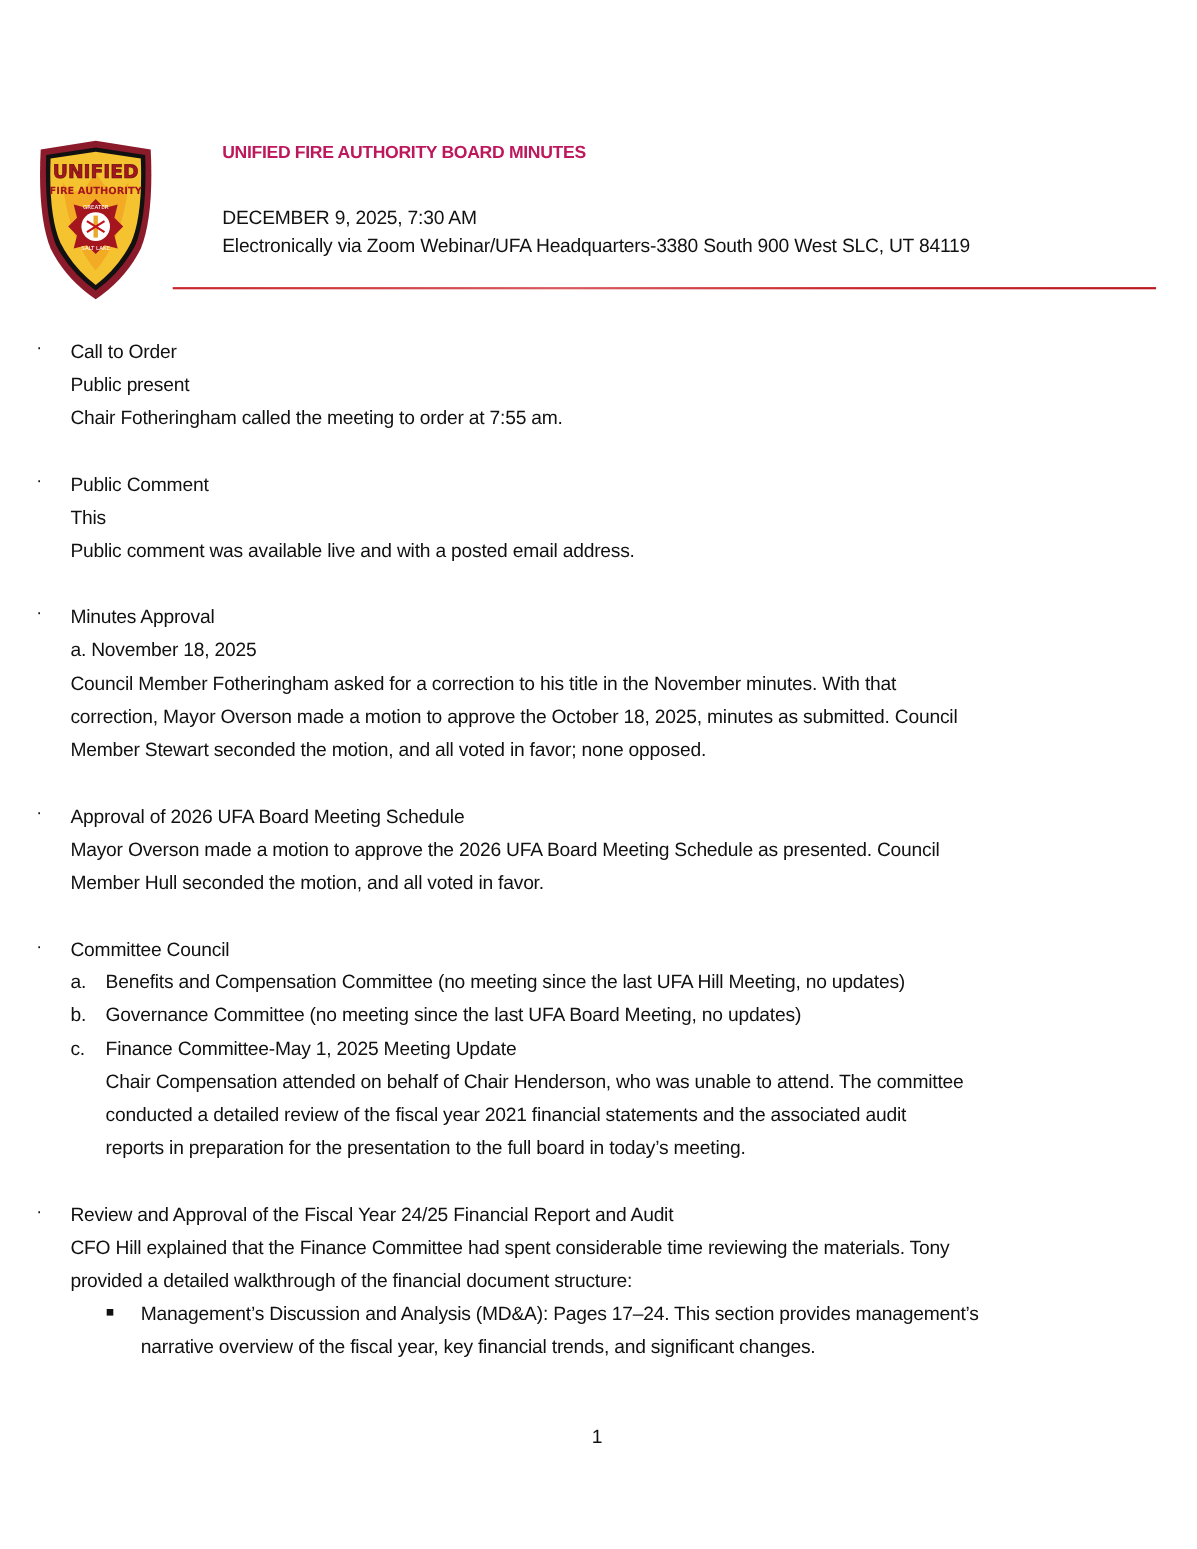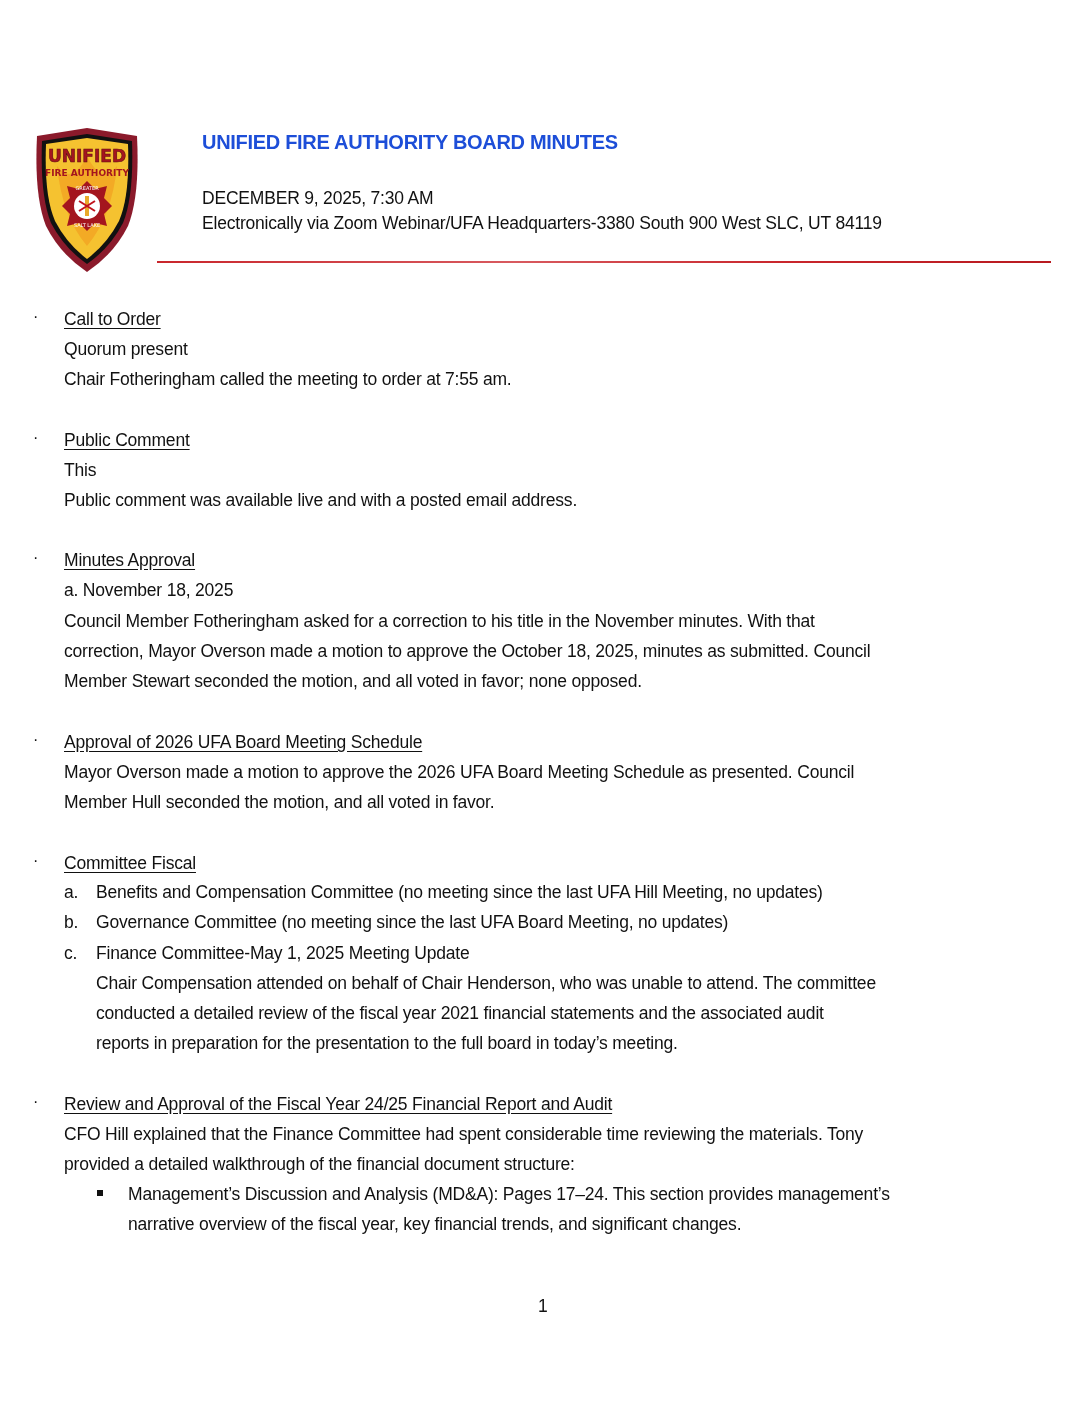--- a/index.html
+++ b/index.html
@@ -1,29 +1,29 @@
 <!DOCTYPE html>
 <html><head>
 <meta charset="utf-8">
 <style>
   html, body { margin: 0; padding: 0; background: #ffffff; }
   body { width: 1088px; height: 1408px; position: relative; overflow: hidden;
          font-family: "Liberation Sans Narrow", "Liberation Sans", sans-serif; color: #111; }
   .logo { position: absolute; left: 32px; top: 126px; width: 110px; height: 148px; }
-  .title { position: absolute; left: 202px; top: 131px; font-size: 20px; font-weight: bold;
-           color: #1d4ed8; letter-spacing: -0.3px; white-space: nowrap; }
+  .title { position: absolute; left: 202px; top: 131px; font-size: 16px; font-weight: bold;
+           color: #be185d; letter-spacing: -0.3px; white-space: nowrap; }
   .sub { position: absolute; left: 202px; font-size: 17.5px; white-space: nowrap; letter-spacing: -0.2px; }
   .sub1 { top: 188px; text-align: center; }
   .sub2 { top: 213px; }
   .rule { position: absolute; left: 157px; top: 261px; width: 894px; height: 2px;
           background: linear-gradient(to right, #c9262c, #d85a5f 40%, #c9262c 70%, #b81a20); }
   .body-text { position: absolute; left: 0; top: 0; width: 100%; font-size: 17.5px; letter-spacing: -0.2px; }
   .line { position: absolute; white-space: nowrap; line-height: 20px; }
   .bullet { position: absolute; left: 33px; font-size: 16px; }
-  .head { text-decoration: underline; text-underline-offset: 3px; }
+  .head { text-underline-offset: 3px; }
   .sq { position: absolute; left: 96px; width: 6px; height: 6px; background: #111; }
   .pnum { position: absolute; left: 538px; top: 1296px; font-size: 17.5px; }
 </style>
 </head>
 <body>
 
 <div class="logo">
   <svg width="110" height="148" viewBox="0 0 110 148">
     <path d="M55 2 L105 10 Q108 70 96 100 Q82 128 55 146 Q28 128 14 100 Q2 70 5 10 Z" fill="#8b1a2b"></path>
     <path d="M55 8 L100 15 Q102 70 91 97 Q78 122 55 138 Q32 122 19 97 Q8 70 10 15 Z" fill="#111"></path>
@@ -42,42 +42,42 @@
 
 <div class="title">UNIFIED FIRE AUTHORITY BOARD MINUTES</div>
 <div class="sub sub1">DECEMBER 9, 2025, 7:30 AM</div>
 <div class="sub sub2">Electronically via Zoom Webinar/UFA Headquarters-3380 South 900 West SLC, UT 84119</div>
 <div class="rule"></div>
 
 <div class="body-text">
 
   <span class="bullet" style="top:308px">·</span>
   <div class="line head" style="left:64px;top:309px">Call to Order</div>
-  <div class="line" style="left:64px;top:339px">Quorum present</div>
+  <div class="line" style="left:64px;top:339px">Public present</div>
   <div class="line" style="left:64px;top:369px">Chair Fotheringham called the meeting to order at 7:55 am.</div>
 
   <span class="bullet" style="top:429px">·</span>
   <div class="line head" style="left:64px;top:430px">Public Comment</div>
   <div class="line" style="left:64px;top:460px">This</div>
   <div class="line" style="left:64px;top:490px">Public comment was available live and with a posted email address.</div>
 
   <span class="bullet" style="top:549px">·</span>
   <div class="line head" style="left:64px;top:550px">Minutes Approval</div>
   <div class="line" style="left:64px;top:580px">a. November 18, 2025</div>
   <div class="line" style="left:64px;top:611px">Council Member Fotheringham asked for a correction to his title in the November minutes. With that</div>
   <div class="line" style="left:64px;top:641px">correction, Mayor Overson made a motion to approve the October 18, 2025, minutes as submitted. Council</div>
   <div class="line" style="left:64px;top:671px">Member Stewart seconded the motion, and all voted in favor; none opposed.</div>
 
   <span class="bullet" style="top:731px">·</span>
   <div class="line head" style="left:64px;top:732px">Approval of 2026 UFA Board Meeting Schedule</div>
   <div class="line" style="left:64px;top:762px">Mayor Overson made a motion to approve the 2026 UFA Board Meeting Schedule as presented. Council</div>
   <div class="line" style="left:64px;top:792px">Member Hull seconded the motion, and all voted in favor.</div>
 
   <span class="bullet" style="top:852px">·</span>
-  <div class="line head" style="left:64px;top:853px">Committee Fiscal</div>
+  <div class="line head" style="left:64px;top:853px">Committee Council</div>
   <div class="line" style="left:64px;top:882px">a.</div>
   <div class="line" style="left:96px;top:882px">Benefits and Compensation Committee (no meeting since the last UFA Hill Meeting, no updates)</div>
   <div class="line" style="left:64px;top:912px">b.</div>
   <div class="line" style="left:96px;top:912px">Governance Committee (no meeting since the last UFA Board Meeting, no updates)</div>
   <div class="line" style="left:64px;top:943px">c.</div>
   <div class="line" style="left:96px;top:943px">Finance Committee-May 1, 2025 Meeting Update</div>
   <div class="line" style="left:96px;top:973px">Chair Compensation attended on behalf of Chair Henderson, who was unable to attend. The committee</div>
   <div class="line" style="left:96px;top:1003px">conducted a detailed review of the fiscal year 2021 financial statements and the associated audit</div>
   <div class="line" style="left:96px;top:1033px">reports in preparation for the presentation to the full board in today’s meeting.</div>
 

